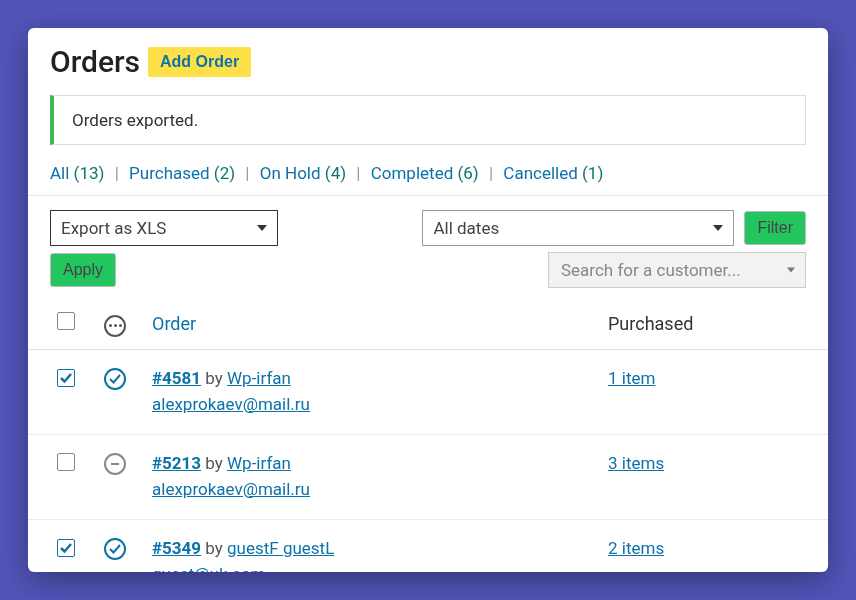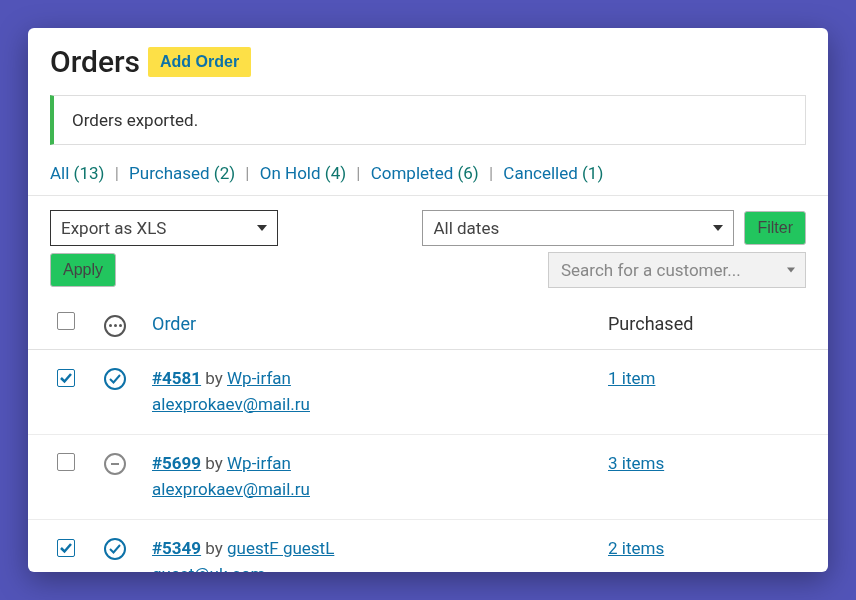--- a/index.html
+++ b/index.html
@@ -275,21 +275,21 @@
           <td class="col-purchased"><a href="#" class="purchased-link">1 item</a></td>
         </tr>
         <tr>
           <td class="col-check"><span class="chk"></span></td>
           <td class="col-status"><span class="status-icon st-onhold">
               <svg viewBox="0 0 12 12">
                 <line x1="2" y1="6" x2="10" y2="6" stroke="#888" stroke-width="2"></line>
               </svg>
             </span></td>
           <td>
-            <div class="order-line"><a href="#" class="order-num">#5699</a><span class="order-by"> by </span><a href="#" class="order-author">Wp-irfan</a></div>
+            <div class="order-line"><a href="#" class="order-num">#5213</a><span class="order-by"> by </span><a href="#" class="order-author">Wp-irfan</a></div>
             <a href="#" class="order-email">alexprokaev@mail.ru</a>
           </td>
           <td class="col-purchased"><a href="#" class="purchased-link">3 items</a></td>
         </tr>
         <tr>
           <td class="col-check"><span class="chk checked">
               <svg viewBox="0 0 12 12">
                 <polyline points="1,6 4.5,9.5 11,2"></polyline>
               </svg>
             </span></td>

